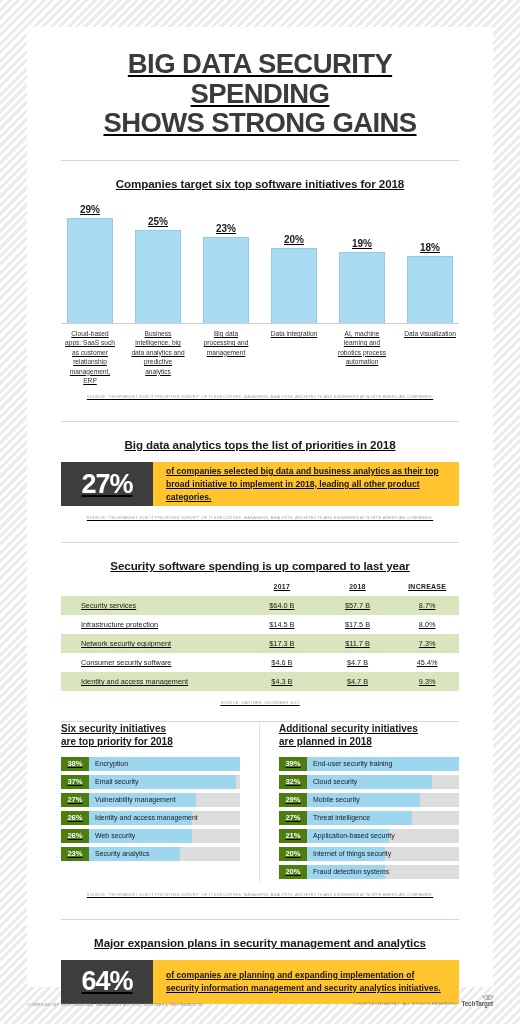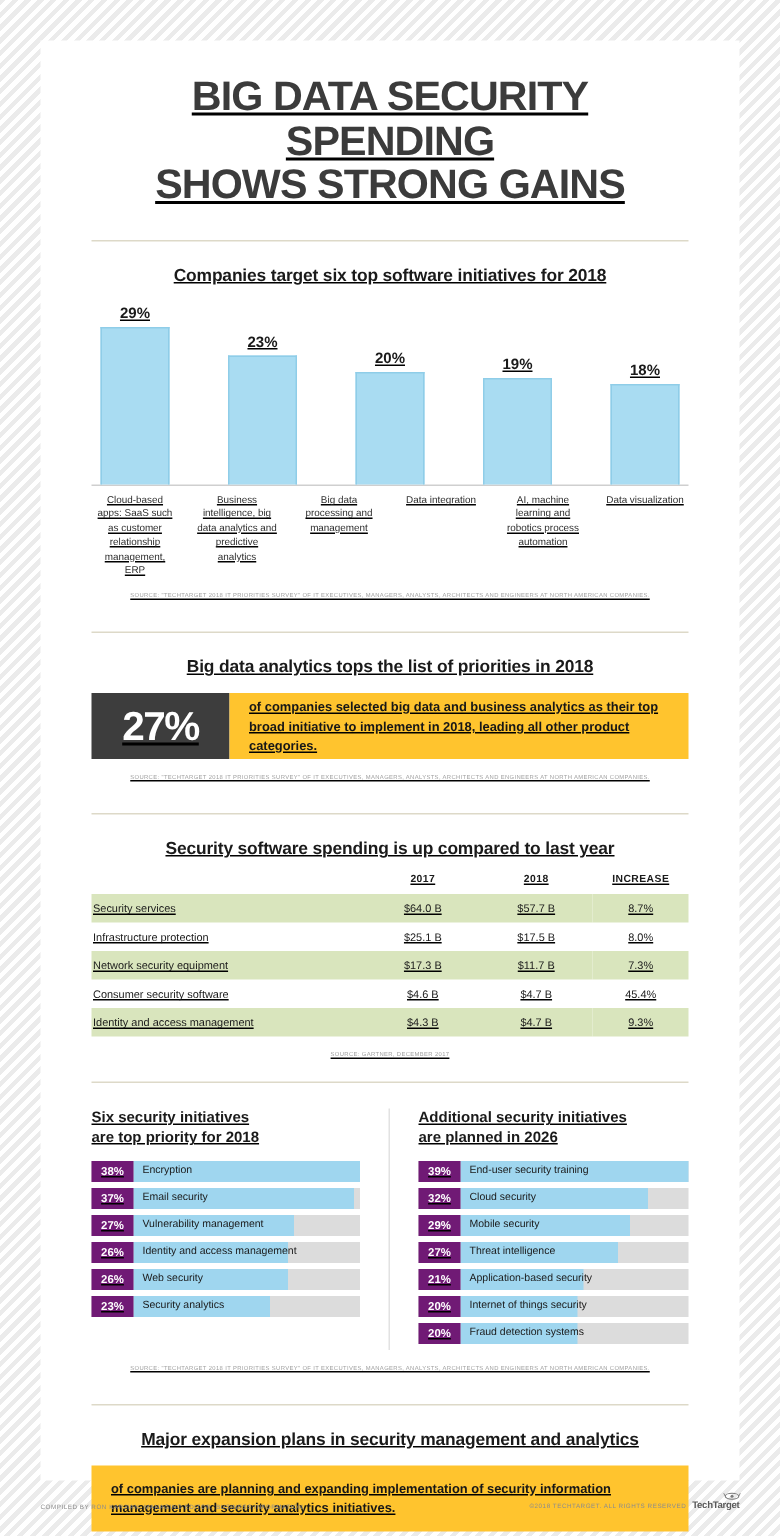--- a/index.html
+++ b/index.html
@@ -97,35 +97,35 @@
   table { width:100%; border-collapse:collapse; margin-top:11px; }
   table th {
     font-size:6.9px; font-weight:bold; color:#1a1a1a;
     padding:0 0 6px 0; text-align:center; letter-spacing:0.3px;
   }
   table th.name { text-align:left; }
   table td {
     font-size:7.3px; color:#1a1a1a; height:19px;
     text-align:center; vertical-align:middle;
   }
-  table td.name { text-align:left; padding-left:1px; }
+  table td.name { text-align:left; padding-left:20px; }
   table tr.alt td { background:#d9e5bd; }
 
   
-  .two { display:flex; margin-top:17px; gap:0; }
+  .two { display:flex; gap:0; }
   .two .colblock { width:50%; }
   .two .colblock.left { padding-right:19px; border-right:1px solid #e2e2e2; }
   .two .colblock.right { padding-left:19px; }
   .list-head {
     font-size:10px; font-weight:bold; color:#1a1a1a;
     line-height:1.32; margin-bottom:8px;
   }
   .row { display:flex; align-items:stretch; height:14px; margin-bottom:4px; background:#dcdcdc; }
   .row .pct {
-    width:28px; background:#701a75; color:#ffffff;
+    width:28px; background:#4d7c0f; color:#ffffff;
     font-size:7.6px; font-weight:bold;
     display:flex; align-items:center; justify-content:center;
     flex:0 0 28px; z-index:2;
   }
   .row .track { position:relative; flex:1; }
   .row .fill { position:absolute; left:0; top:0; bottom:0; background:#9fd6ef; }
   .row .lbl {
     position:absolute; left:6px; top:0; bottom:0;
     display:flex; align-items:center;
     font-size:7px; color:#1a1a1a; white-space:nowrap; z-index:2;
@@ -164,20 +164,24 @@
       <span class="l2">SHOWS STRONG GAINS</span>
     </h1>
 
     <div class="rule"></div>
 
     <div class="sec-head">Companies target six top software initiatives for 2018</div>
     <div class="chart" id="chart-cols">
         <div class="col">
           <div class="val">29%</div>
           <div class="bar" style="height: 108.267px;"></div>
+        </div>
+        <div class="col">
+          <div class="val">25%</div>
+          <div class="bar" style="height: 93.3333px;"></div>
         </div>
         <div class="col">
           <div class="val">23%</div>
           <div class="bar" style="height: 85.8667px;"></div>
         </div>
         <div class="col">
           <div class="val">20%</div>
           <div class="bar" style="height: 74.6667px;"></div>
         </div>
         <div class="col">
@@ -222,21 +226,21 @@
       </thead>
       <tbody id="table-body">
           <tr class="alt">
             <td class="name">Security services</td>
             <td>$64.0 B</td>
             <td>$57.7 B</td>
             <td>8.7%</td>
           </tr>
           <tr>
             <td class="name">Infrastructure protection</td>
-            <td>$25.1 B</td>
+            <td>$14.5 B</td>
             <td>$17.5 B</td>
             <td>8.0%</td>
           </tr>
           <tr class="alt">
             <td class="name">Network security equipment</td>
             <td>$17.3 B</td>
             <td>$11.7 B</td>
             <td>7.3%</td>
           </tr>
           <tr>
@@ -299,21 +303,21 @@
             <div class="row">
               <div class="pct">23%</div>
               <div class="track">
                 <div class="fill" style="width: 60.5263%;"></div>
                 <div class="lbl">Security analytics</div>
               </div>
             </div>
           </div>
       </div>
       <div class="colblock right">
-        <div class="list-head" id="right-head"><span>Additional security initiatives</span><span style="display: block;">are planned in 2026</span></div>
+        <div class="list-head" id="right-head"><span>Additional security initiatives</span><span style="display: block;">are planned in 2018</span></div>
         <div id="right-rows">
             <div class="row">
               <div class="pct">39%</div>
               <div class="track">
                 <div class="fill" style="width: 100%;"></div>
                 <div class="lbl">End-user security training</div>
               </div>
             </div>
             <div class="row">
               <div class="pct">32%</div>
@@ -359,20 +363,21 @@
             </div>
           </div>
       </div>
     </div>
     <div class="source">SOURCE: "TECHTARGET 2018 IT PRIORITIES SURVEY" OF IT EXECUTIVES, MANAGERS, ANALYSTS, ARCHITECTS AND ENGINEERS AT NORTH AMERICAN COMPANIES.</div>
 
     <div class="rule"></div>
 
     <div class="sec-head">Major expansion plans in security management and analytics</div>
     <div class="callout">
+      <div class="big">64%</div>
       <div class="txt">of companies are planning and expanding implementation of security information management and security analytics initiatives.</div>
     </div>
 
   </div>
 </div>
 
 <div class="footer">
   <div class="fl">COMPILED BY RON KARJIAN, MANAGING EDITOR, BUSINESS INFORMATION</div>
   <div class="fr">
     <span class="cp">©2018 TECHTARGET. ALL RIGHTS RESERVED</span>

